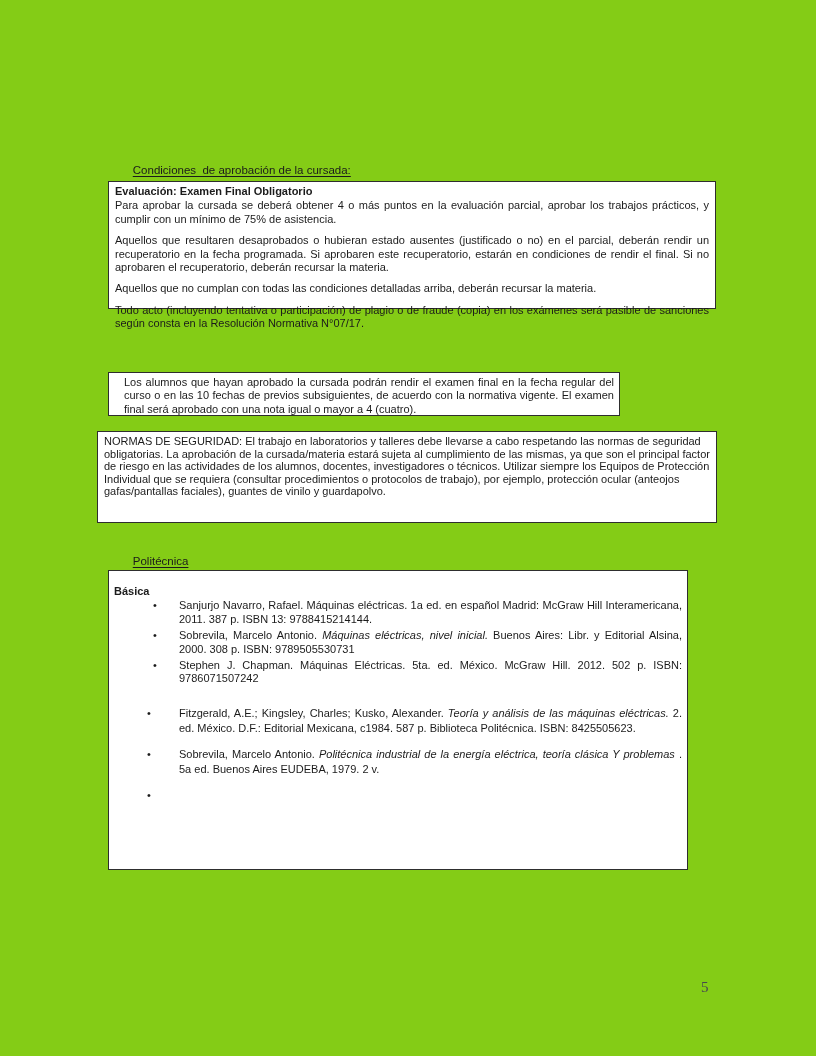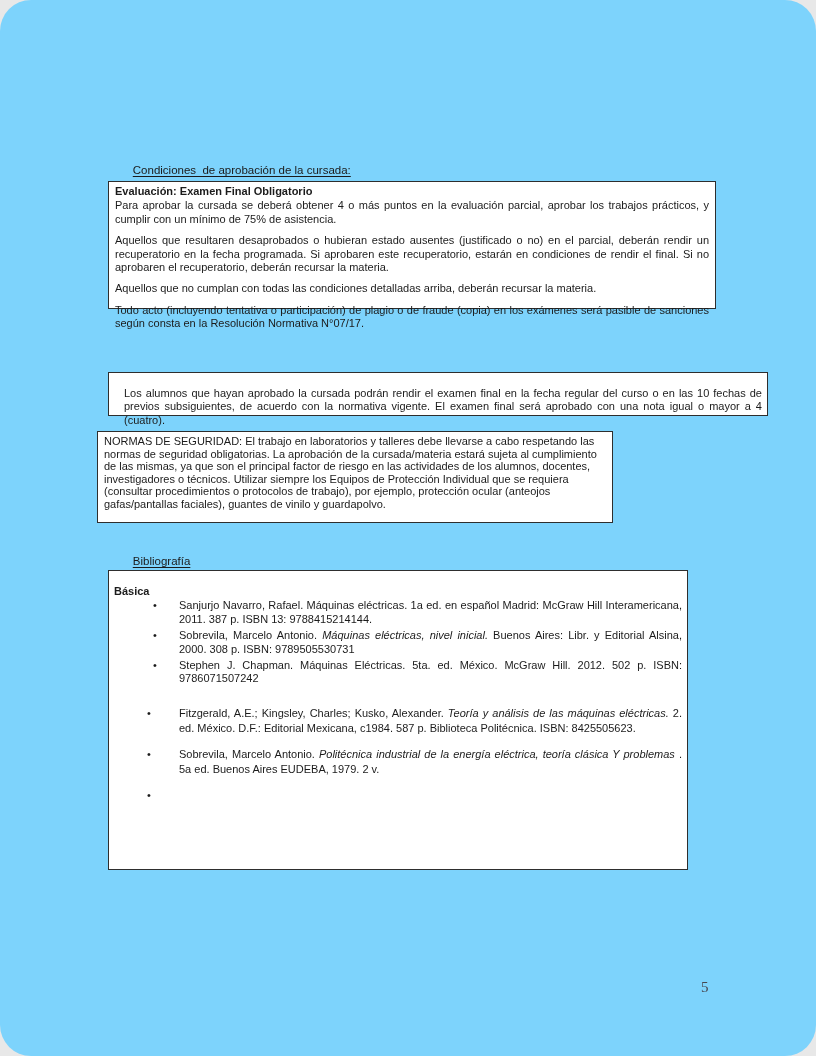--- a/index.html
+++ b/index.html
@@ -1,24 +1,23 @@
 <!DOCTYPE html>
 <html><head>
 <meta charset="utf-8">
 <style>
   html,body{margin:0;padding:0;background:#e8e8e8;}
   #page{
     position:relative;
     width:816px;height:1056px;
     margin:0 auto;
-    background:#7dd3fc;
+    background:#84cc16;
     font-family:"Liberation Sans", sans-serif;
     color:#1b1b1b;
     overflow:hidden;
-    border-radius:31px;
   }
   .heading{
     position:absolute;
     font-size:11.5px;
     line-height:14px;
     white-space:pre-wrap;
   }
   .heading .ul{ text-decoration:underline; text-underline-offset:2px; }
   .box{
     position:absolute;
@@ -26,22 +25,22 @@
     border:1.6px solid #2e2e2e;
     font-size:11px;
     line-height:13.4px;
     background:#fff;
   }
   .box p{ margin:0 0 8px 0; }
   .justify{ text-align:justify; }
   .bold{ font-weight:bold; }
   #evaluacion-box{ left:108px; top:181px; width:608px; height:128px; padding:3px 6px 0 6px; }
   #evaluacion-box .title{ margin:0 0 1px 0; font-weight:bold; }
-  #materia-box{ left:108px; top:372px; width:660px; height:44px; padding:14px 5px 0 15px; }
-  #normas-box{ left:97px; top:431px; width:516px; height:92px; padding:3px 6px 0 6px; line-height:12.5px; }
+  #materia-box{ left:108px; top:372px; width:512px; height:44px; padding:3px 5px 0 15px; }
+  #normas-box{ left:97px; top:431px; width:620px; height:92px; padding:3px 6px 0 6px; line-height:12.5px; }
   #biblio-box{ left:108px; top:570px; width:580px; height:300px; padding:14px 5px 0 5px; }
   #biblio-box .section-label{ font-weight:bold; margin:0; }
   ul.bib{ list-style:none; margin:1px 0 0 0; padding:0; }
   ul.bib li{
     position:relative;
     padding-left:65px;
     margin-bottom:3px;
     text-align:justify;
     min-height:13px;
   }
@@ -88,21 +87,21 @@
 
   <div class="box justify" id="materia-box">
     <p style="margin:0;">Los alumnos que hayan aprobado la cursada podrán rendir el examen final en la fecha regular del curso o en las 10 fechas de previos subsiguientes, de acuerdo con la normativa vigente. El examen final será aprobado con una nota igual o mayor a 4 (cuatro).</p>
   </div>
 
   <div class="box" id="normas-box">
     <p style="margin:0;">NORMAS DE SEGURIDAD: El trabajo en laboratorios y talleres debe llevarse a cabo respetando las normas de seguridad obligatorias. La aprobación de la cursada/materia estará sujeta al cumplimiento de las mismas, ya que son el principal factor de riesgo en las actividades de los alumnos, docentes, investigadores o técnicos. Utilizar siempre los Equipos de Protección Individual que se requiera (consultar procedimientos o protocolos de trabajo), por ejemplo, protección ocular (anteojos gafas/pantallas faciales), guantes de vinilo y guardapolvo.</p>
   </div>
 
   <div class="heading" style="left:120px; top:540px;">
-    <span class="ul">Bibliografía</span>
+    <span class="ul">Politécnica</span>
   </div>
 
   <div class="box" id="biblio-box">
 
     <p class="section-label">Básica</p>
 
     <ul class="bib">
       <li>
         <span>Sanjurjo Navarro, Rafael. Máquinas eléctricas. 1a ed. en español Madrid: McGraw Hill Interamericana, 2011. 387 p. ISBN 13: 9788415214144.</span><span class="it"></span><span></span>
       </li>

